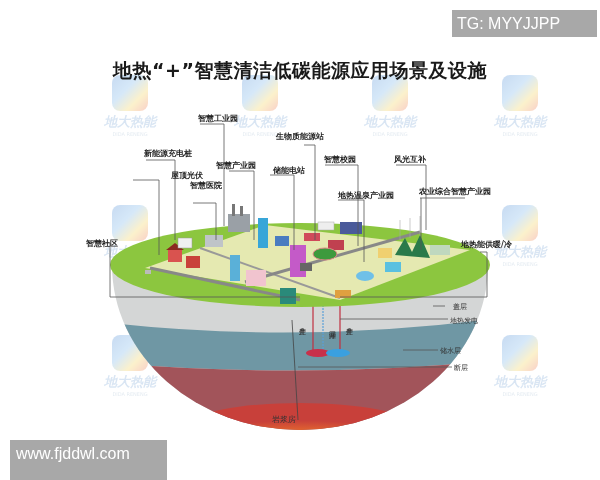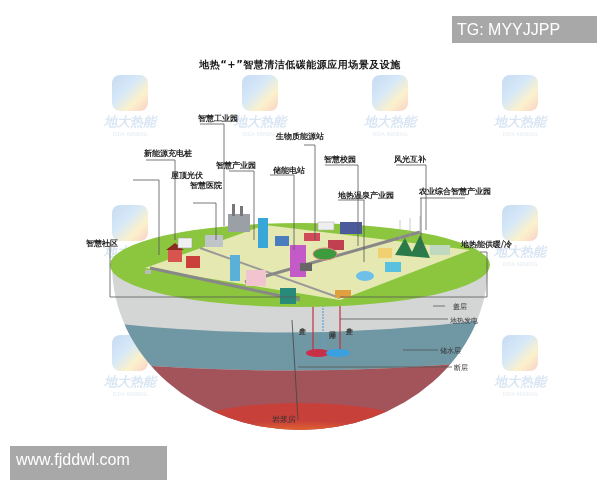--- a/index.html
+++ b/index.html
@@ -1,19 +1,19 @@
 <!DOCTYPE html>
 <html><head>
 <meta charset="utf-8">
 <style>
   html, body { margin:0; padding:0; }
   body { width:600px; height:480px; background:#ffffff; position:relative; overflow:hidden;
          font-family:"DejaVu Sans", sans-serif; }
-  .title { position:absolute; left:0; right:0; top:58px; text-align:center; font-size:10px; font-weight:bold; color:#1a1a1a; letter-spacing:0.5px; }
-  .tag { position:absolute; background:#a8a8a8; color:#ffffff; font-family:"Liberation Sans", sans-serif; font-size:16px; padding:3px 6px;margin-top:6px; }
+  .title { position:absolute; left:0; right:0; top:58px; text-align:center; font-size:19px; font-weight:bold; color:#1a1a1a; letter-spacing:0.5px; }
+  .tag { position:absolute; background:#a8a8a8; color:#ffffff; font-family:"Liberation Sans", sans-serif; font-size:16px; padding:3px 6px; }
   .tag.tg { left:452px; top:10px; width:135px; height:23px; line-height:23px; padding:2px 5px; }
   .tag.url { left:10px; top:440px; width:145px; height:40px; line-height:28px; padding:0 6px; }
   .wm { position:absolute; width:60px; height:70px; opacity:0.28; }
   .wm .sq { position:absolute; left:12px; top:0; width:36px; height:36px; border-radius:8px;
             background:linear-gradient(135deg,#3a7fd0 0%,#6fb0ea 40%,#f4d04a 70%,#ea5a3a 100%); }
   .wm .txt { position:absolute; left:0; top:38px; width:60px; text-align:center; font-size:13px; font-style:italic; font-weight:bold; color:#7aa6d6; }
   .wm .sub { position:absolute; left:0; top:56px; width:60px; text-align:center; font-size:5px; color:#9ab4cc; }
   .label { position:absolute; font-size:8px; font-weight:bold; color:#222; white-space:nowrap; }
   .small { font-size:6px; font-weight:normal; color:#333; }
   .layer { position:absolute; font-size:7px; color:#333; white-space:nowrap; }

